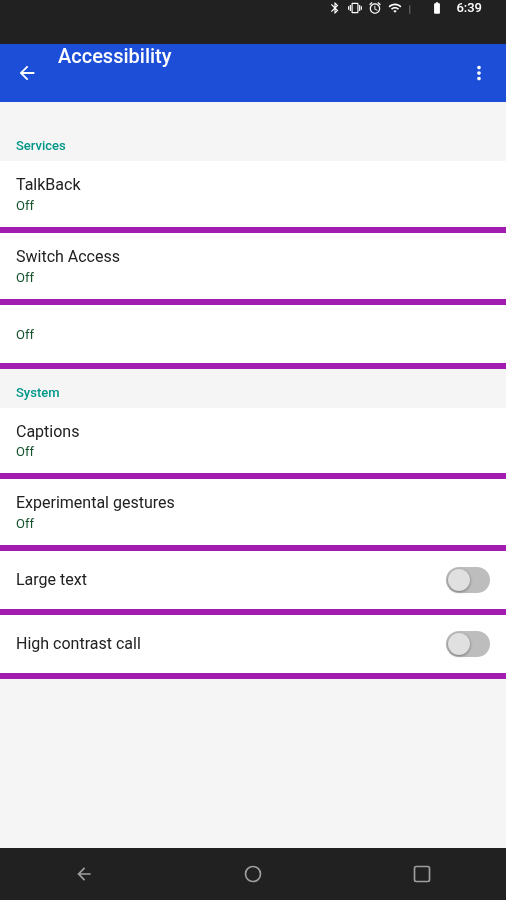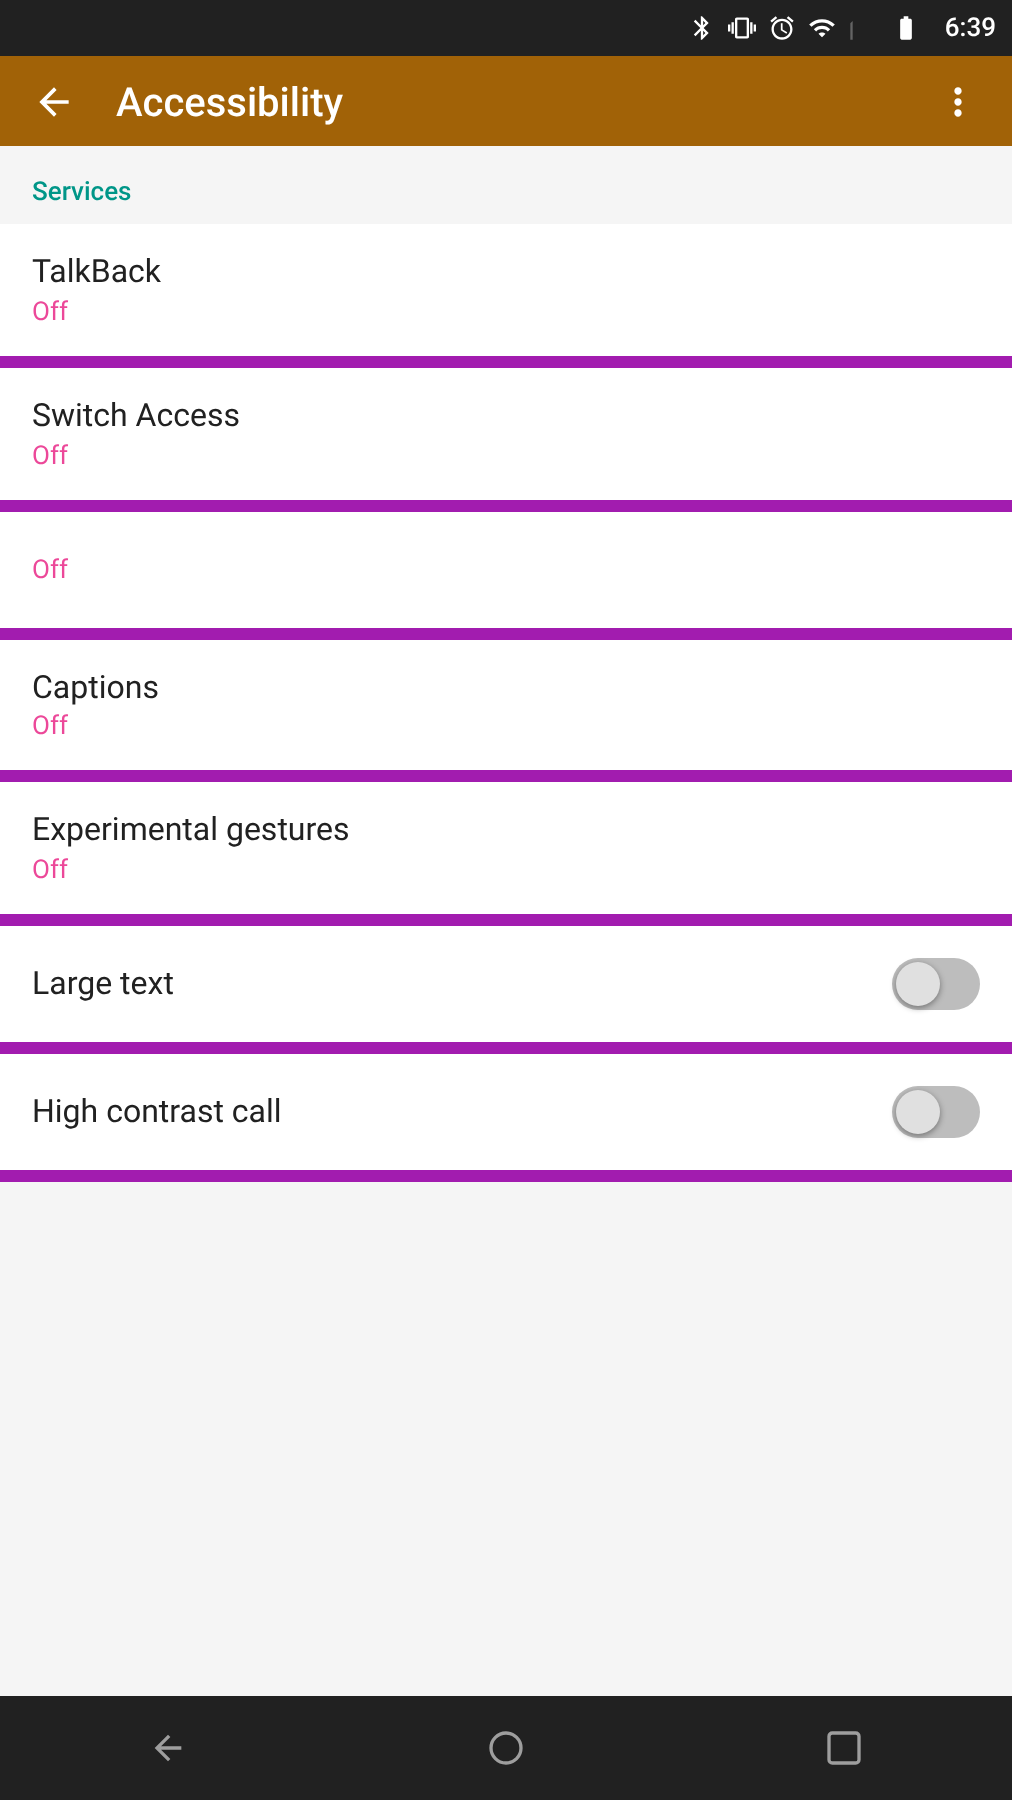--- a/index.html
+++ b/index.html
@@ -9,45 +9,44 @@
       font-family: 'Roboto', Arial, sans-serif;
       background: #f5f5f5;
       overflow: hidden;
       display: flex;
       flex-direction: column;
     }
 
     
     .status-bar {
       background: #212121;
-      height: 28px;
-      display: flex;
-      align-items: center;
+      height: 44px;
+      display: flex;
+      align-items: flex-start;
       justify-content: flex-end;
-      padding: 0 8px;
+      padding: 0 24px;
       flex-shrink: 0;
     }
     .status-bar-icons {
       display: flex;
       align-items: center;
       gap: 6px;
     }
     .status-time {
       color: white;
       font-size: 13px;
       font-weight: 500;
       margin-left: 4px;
     }
 
     
     .app-bar {
-      background: #a16207;
-      height: 45px;
-      display: flex;
-      align-items: center;
+      background: #1d4ed8;
+      height: 58px;
+      display: flex;
       padding: 0 16px;
       flex-shrink: 0;
     }
     .app-bar-back {
       color: white;
       font-size: 22px;
       margin-right: 20px;
       cursor: pointer;
       display: flex;
       align-items: center;
@@ -64,20 +63,21 @@
       cursor: pointer;
       display: flex;
       align-items: center;
     }
 
     
     .content {
       flex: 1;
       background: #f5f5f5;
       overflow-y: auto;
+      margin-top: 20px;
     }
 
     
     .section-header {
       padding: 16px 16px 8px 16px;
       font-size: 13px;
       font-weight: 500;
       color: #009688;
       text-transform: none;
     }
@@ -98,21 +98,21 @@
       flex-direction: column;
       flex: 1;
     }
     .settings-item-title {
       font-size: 16px;
       color: #212121;
       line-height: 1.3;
     }
     .settings-item-subtitle {
       font-size: 13px;
-      color: #ec4899;
+      color: #14532d;
       margin-top: 2px;
     }
 
     
     .toggle {
       width: 44px;
       height: 26px;
       background: #bdbdbd;
       border-radius: 13px;
       position: relative;
@@ -213,20 +213,23 @@
       <span class="settings-item-subtitle">Off</span>
     </div>
   </div>
 
   <div class="settings-item">
     <div class="settings-item-text">
       <span class="settings-item-subtitle">Off</span>
     </div>
   </div>
 
+  <div class="section-header">
+    <span>System</span>
+  </div>
 
   <div class="settings-item">
     <div class="settings-item-text">
       <span class="settings-item-title">Captions</span>
       <span class="settings-item-subtitle">Off</span>
     </div>
   </div>
 
   <div class="settings-item">
     <div class="settings-item-text">

